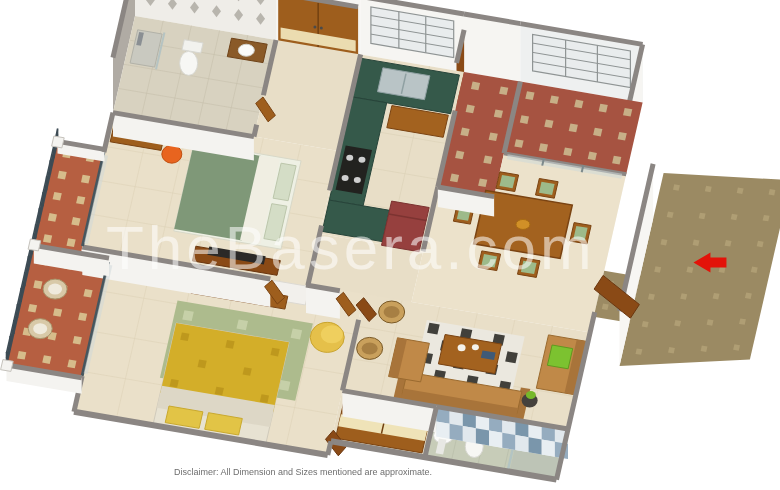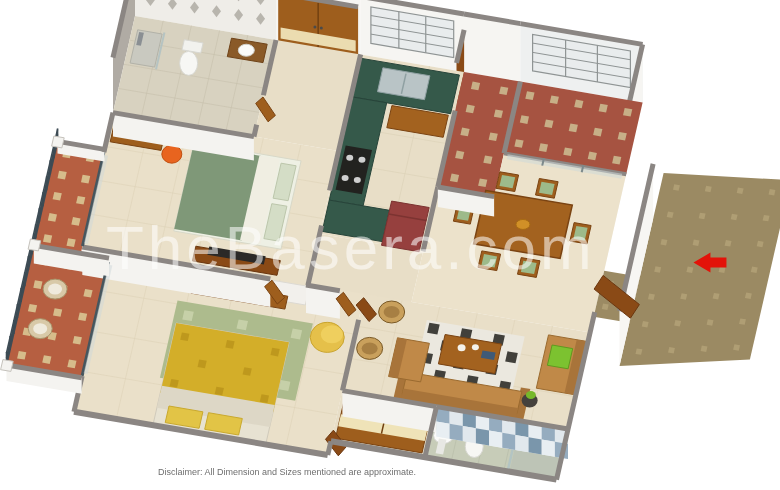--- a/index.html
+++ b/index.html
@@ -2,21 +2,21 @@
 <html><head>
 <meta charset="utf-8">
 <style>
   html,body{margin:0;padding:0;background:#ffffff;}
   .stage{position:relative;width:780px;height:490px;background:#ffffff;overflow:hidden;
          font-family:"Liberation Sans",sans-serif;}
   #plan{position:absolute;left:0;top:0;display:block;}
   .watermark{position:absolute;left:106px;top:212px;font-size:62px;font-weight:400;
              letter-spacing:4px;color:rgba(255,255,255,0.55);white-space:nowrap;
              pointer-events:none;font-family:"Liberation Sans",sans-serif;}
-  .disclaimer{position:absolute;left:130px;top:467px;font-size:9px;color:#6e6e6e;
+  .disclaimer{position:absolute;left:146px;top:467px;font-size:9px;color:#6e6e6e;
               font-family:"Liberation Sans",sans-serif;padding-left:28px;}
 </style>
 </head>
 <body>
 
 <div class="stage">
   <svg id="plan" width="780" height="490" viewBox="0 0 780 490">
       <polygon points="113.0,112.6 135.0,16.0 135.0,-39.0 113.0,57.6" fill="#b0aba4"></polygon>
       <line x1="112.95" y1="57.60000000000001" x2="135" y2="-39" stroke="#8b8683" stroke-width="5"></line>
       <polygon points="135.0,16.0 276.0,40.0 276.0,-18.0 135.0,-42.0" fill="#efede8"></polygon>

